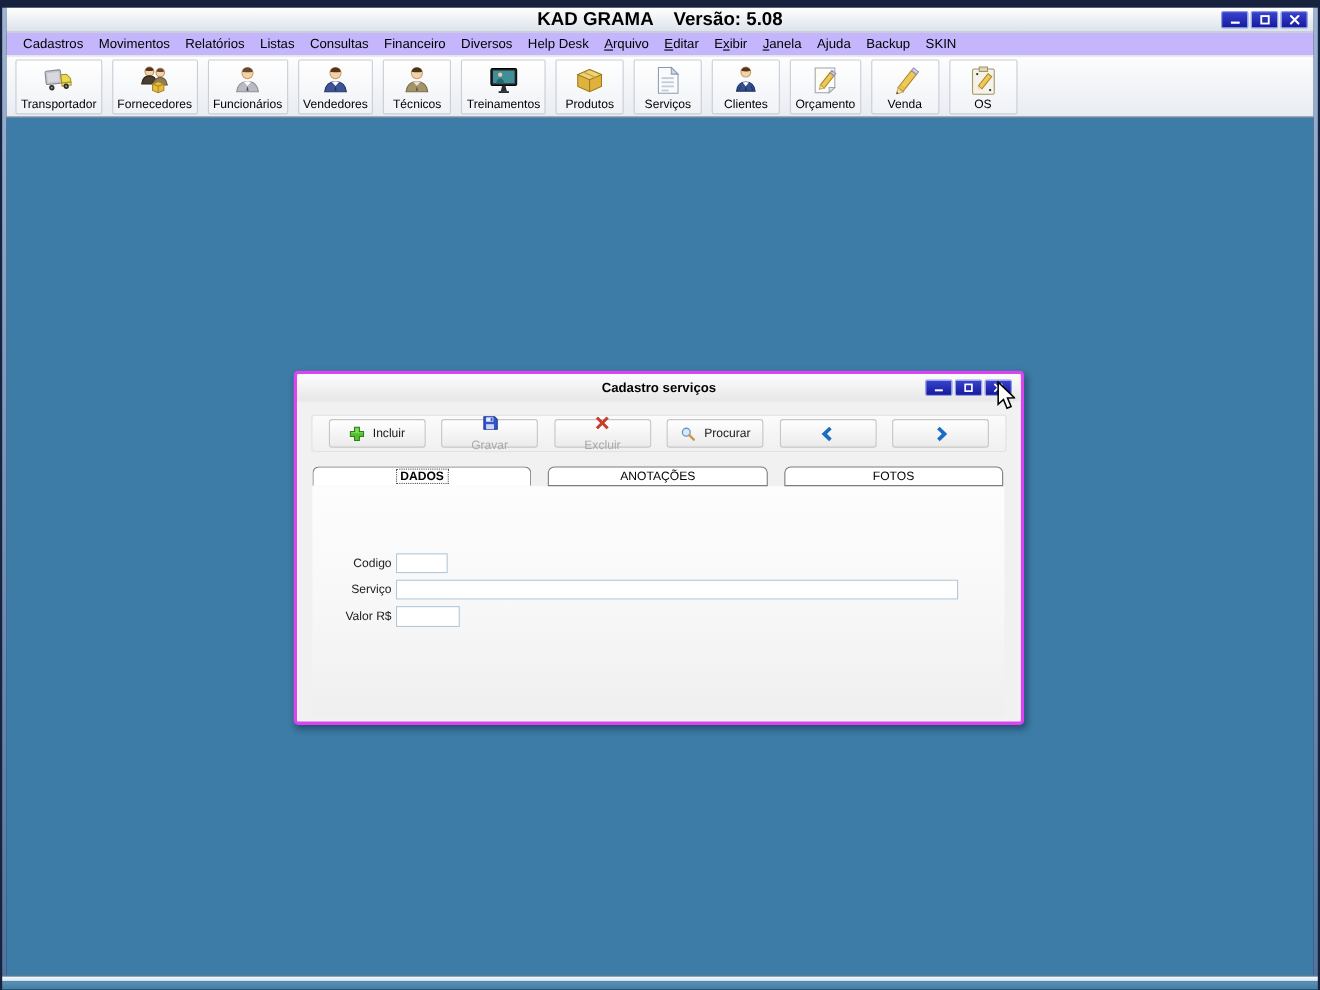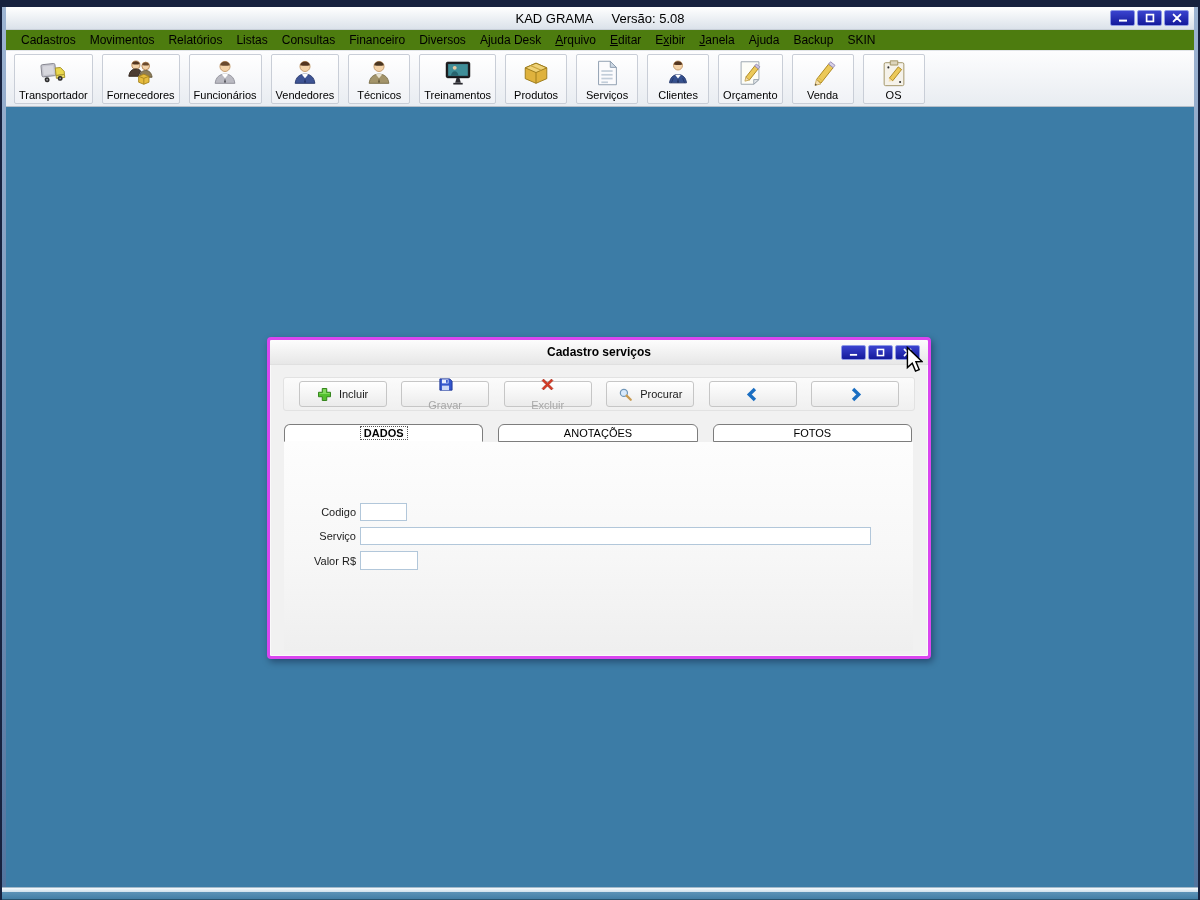--- a/index.html
+++ b/index.html
@@ -14,32 +14,32 @@
   .edge { position:absolute; top:7px; bottom:13px; width:4px;
           background: linear-gradient(180deg,#9db4d2,#52749e); }
   .edge-left { left:2px; } .edge-right { right:2px; }
 
   .titlebar {
     position:absolute; left:6px; right:6px; top:7px; height:23px;
     background: linear-gradient(#ffffff,#dbe2ea);
     display:flex; align-items:center; justify-content:center; gap:18px;
     border-bottom:1px solid #c8cfd8;
   }
-  .titlebar .t { font-size:13px; font-weight:normal; color:#000; }
+  .titlebar .t { font-size:17px; font-weight:bold; color:#000; }
   .win-controls { position:absolute; right:5px; top:3px; display:flex; gap:2px; }
   .wbtn {
     width:25px; height:16px; border:1px solid #8f9be6; border-radius:2px;
     background: linear-gradient(#3a43cf,#141a9b);
     display:flex; align-items:center; justify-content:center; cursor:default;
   }
   .wbtn svg { width:10px; height:10px; display:block; }
 
   .menubar {
     position:absolute; left:6px; right:6px; top:30px; height:21px;
-    background:#4d7c0f; border-bottom:1px solid #e2e5e9;
+    background:#c4b5fd; border-bottom:1px solid #e2e5e9;
     display:flex; align-items:center; padding-left:8px;
     font-size:12px; color:#000;
   }
   .menu-item { padding:2px 7px; white-space:nowrap; }
 
   .toolbar {
     position:absolute; left:6px; right:6px; top:51px; height:56px;
     background: linear-gradient(#fdfdfe,#e8ecf1);
     border-bottom:1px solid #b4bec9;
     display:flex; align-items:center; padding-left:8px; gap:9px;
@@ -160,21 +160,21 @@
   </div>
 
   <div class="menubar">
       <span class="menu-item">Cadastros</span>
       <span class="menu-item">Movimentos</span>
       <span class="menu-item">Relatórios</span>
       <span class="menu-item">Listas</span>
       <span class="menu-item">Consultas</span>
       <span class="menu-item">Financeiro</span>
       <span class="menu-item">Diversos</span>
-      <span class="menu-item">Ajuda Desk</span>
+      <span class="menu-item">Help Desk</span>
       <span class="menu-item"><u>A</u>rquivo</span>
       <span class="menu-item"><u>E</u>ditar</span>
       <span class="menu-item">E<u>x</u>ibir</span>
       <span class="menu-item"><u>J</u>anela</span>
       <span class="menu-item">Ajuda</span>
       <span class="menu-item">Backup</span>
       <span class="menu-item">SKIN</span>
     </div>
 
   <div class="toolbar">

